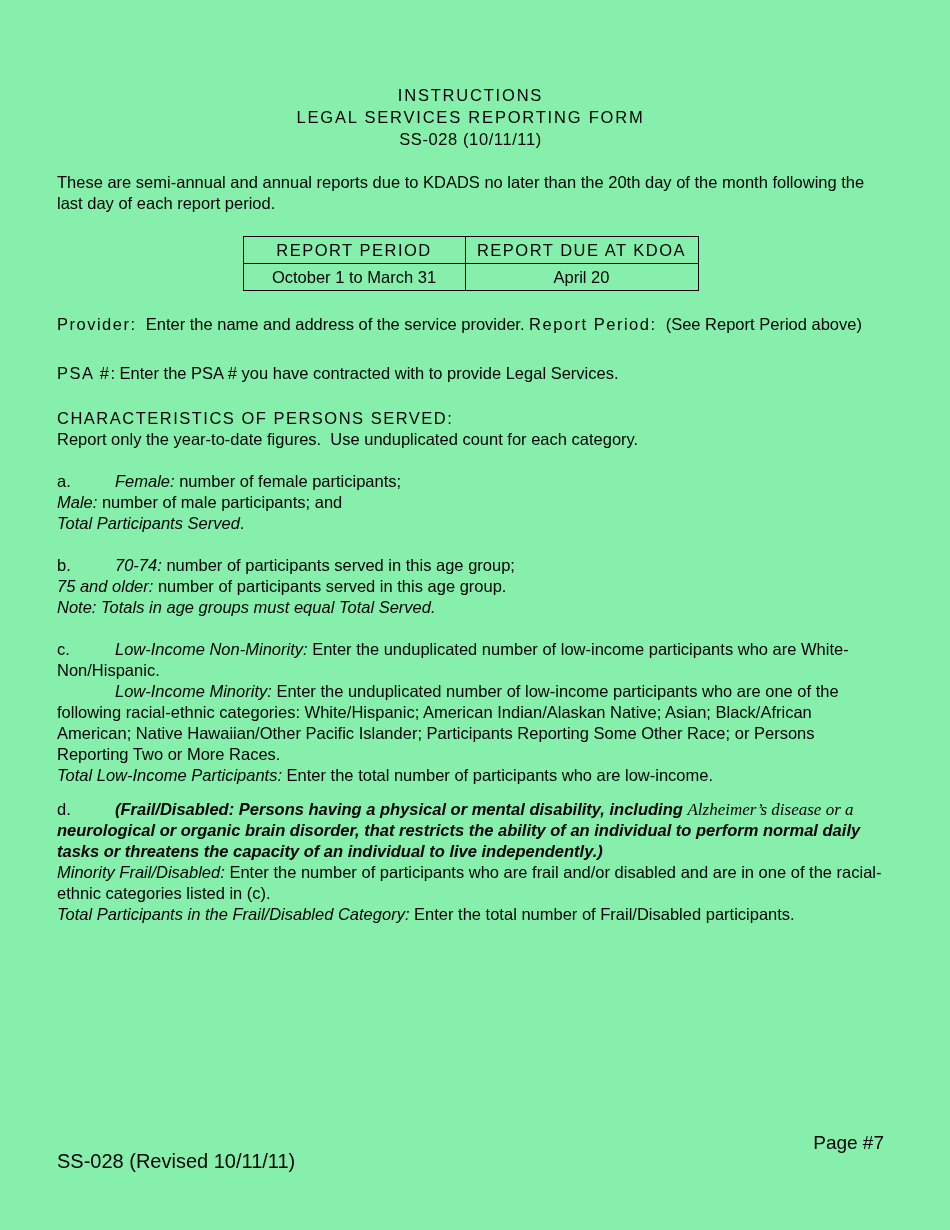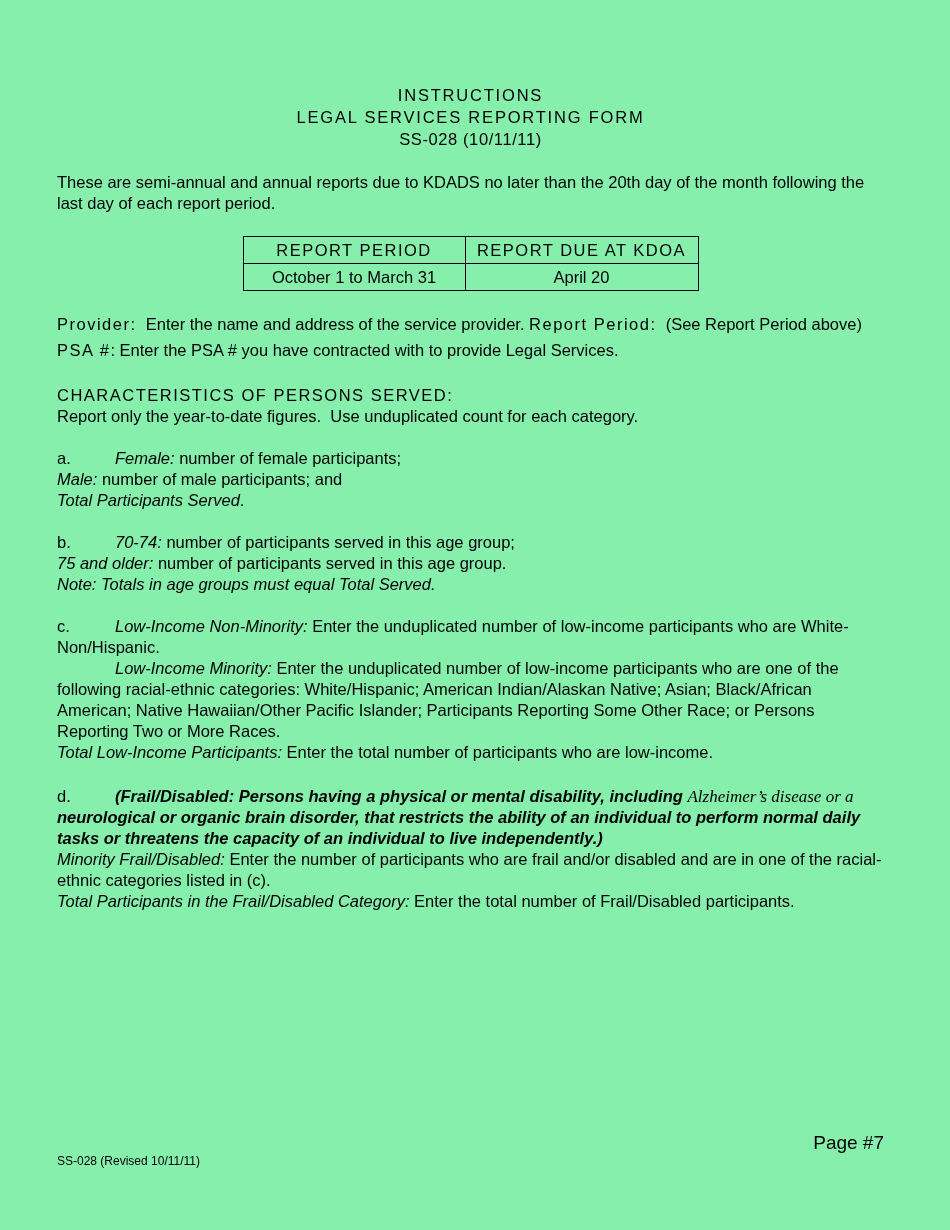--- a/index.html
+++ b/index.html
@@ -15,24 +15,24 @@
     padding:84px 66px 0 57px;
     position:relative;
     overflow:hidden;
   }
   .title { text-align:center; line-height:22px; }
   .title .t-main { letter-spacing:1.8px; }
   .title .t-sub  { letter-spacing:0.6px; }
   .para { white-space:pre-wrap; }
   .intro { margin-top:22px; }
   .provider-line { margin-top:23px; }
-  .psa-line { margin-top:5px; }
+  .psa-line { margin-top:28px; }
   .block { margin-top:21px; }
   .char-block { margin-top:24px; }
-  .d-block { margin-top:23px; }
+  .d-block { margin-top:13px; }
   .block p { margin:0; }
 
   
   .sp { letter-spacing:1.5px; }
   .it { font-style:italic; }
   .bi { font-style:italic; font-weight:bold; }
   .si { font-family:"Liberation Serif","DejaVu Serif",serif; font-style:italic; font-size:17px; }
   .mk { display:inline-block; width:58px; font-style:normal; font-weight:normal; }
   .tab { display:inline-block; width:58px; }
 
@@ -52,21 +52,21 @@
   table.report th { letter-spacing:1.5px; }
   table.report col.c1 { width:222px; }
   table.report col.c2 { width:233px; }
 
   .footer-right {
     position:absolute; right:66px; bottom:77px;
     font-size:19px;
   }
   .footer-left {
     position:absolute; left:57px; bottom:58px;
-    font-size:12px;
+    font-size:20px;
   }
 </style>
 </head>
 <body>
 
 <div class="page">
 
   <div class="title">
     <div class="t-main">INSTRUCTIONS</div>
     <div class="t-main">LEGAL SERVICES REPORTING FORM</div>

